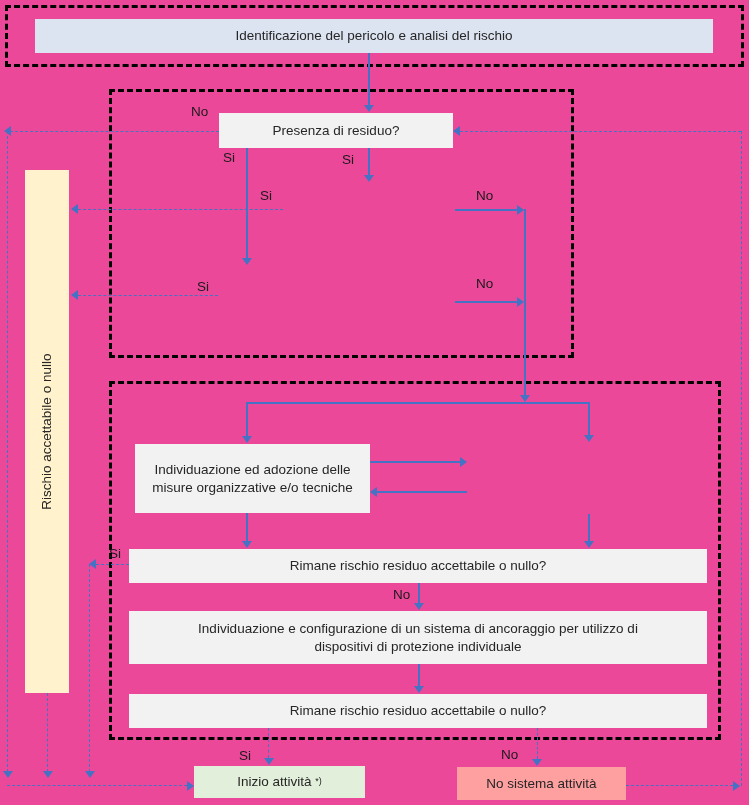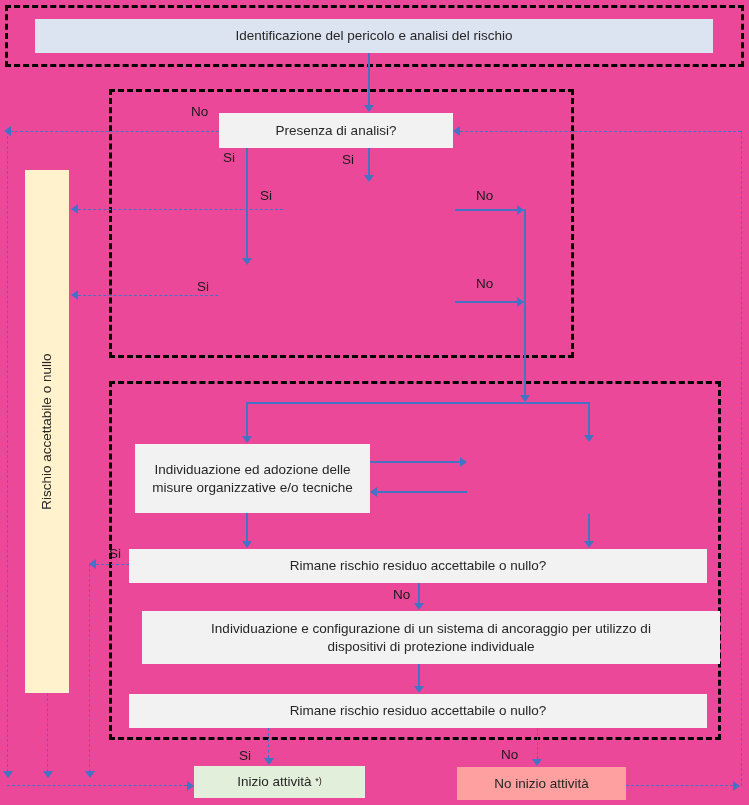--- a/index.html
+++ b/index.html
@@ -106,52 +106,52 @@
   <div class="arr r" style="left:733px;top:781px;"></div>
   <div class="dv" style="left:741px;top:131px;height:655px;"></div>
   <div class="dh" style="left:460px;top:131px;width:281px;"></div>
   <div class="arr l" style="left:453px;top:126px;"></div>
 
   <div class="node bluebox" style="left:35px;top:19px;width:678px;height:34px;">
     <span>Identificazione del pericolo e analisi del rischio</span>
   </div>
 
   <div class="node gray" style="left:219px;top:113px;width:234px;height:35px;">
-    <span>Presenza di analisi?</span>
+    <span>Presenza di residuo?</span>
   </div>
 
 
 
   <div class="node yellow" style="left:25px;top:170px;width:44px;height:523px;">
     <span class="rot">Rischio accettabile o nullo</span>
   </div>
 
   <div class="node gray" style="left:135px;top:444px;width:235px;height:69px;padding:2px 8px;text-align:center;">
     <span>Individuazione ed adozione delle misure organizzative e/o tecniche</span>
   </div>
 
 
   <div class="node gray" style="left:129px;top:549px;width:578px;height:34px;">
     <span>Rimane rischio residuo accettabile o nullo?</span>
   </div>
 
-  <div class="node gray" style="left:142px;top:611px;width:578px;height:53px;padding:2px 40px;">
+  <div class="node gray" style="left:129px;top:611px;width:578px;height:53px;padding:2px 40px;">
     <span>Individuazione e configurazione di un sistema di ancoraggio per utilizzo di dispositivi di protezione individuale</span>
   </div>
 
   <div class="node gray" style="left:129px;top:694px;width:578px;height:34px;">
     <span>Rimane rischio residuo accettabile o nullo?</span>
   </div>
 
   <div class="node green" style="left:194px;top:766px;width:171px;height:32px;">
     <span>Inizio attività</span>&nbsp;<sup>*)</sup>
   </div>
 
   <div class="node red" style="left:457px;top:767px;width:169px;height:33px;">
-    <span>No inizio attività</span>
+    <span>No sistema attività</span>
   </div>
 
   <div class="lbl" style="left:191px;top:104px;">No</div>
   <div class="lbl" style="left:223px;top:150px;">Si</div>
   <div class="lbl" style="left:342px;top:152px;">Si</div>
   <div class="lbl" style="left:260px;top:188px;">Si</div>
   <div class="lbl" style="left:476px;top:188px;">No</div>
   <div class="lbl" style="left:197px;top:279px;">Si</div>
   <div class="lbl" style="left:476px;top:276px;">No</div>
   <div class="lbl" style="left:109px;top:546px;">Si</div>

